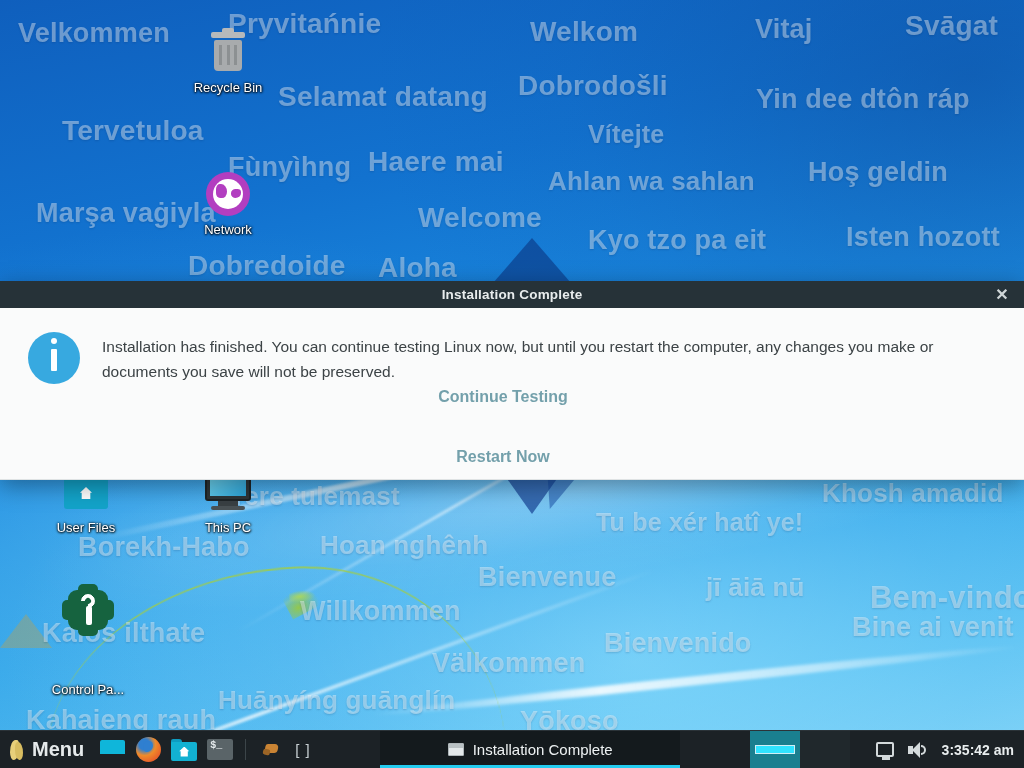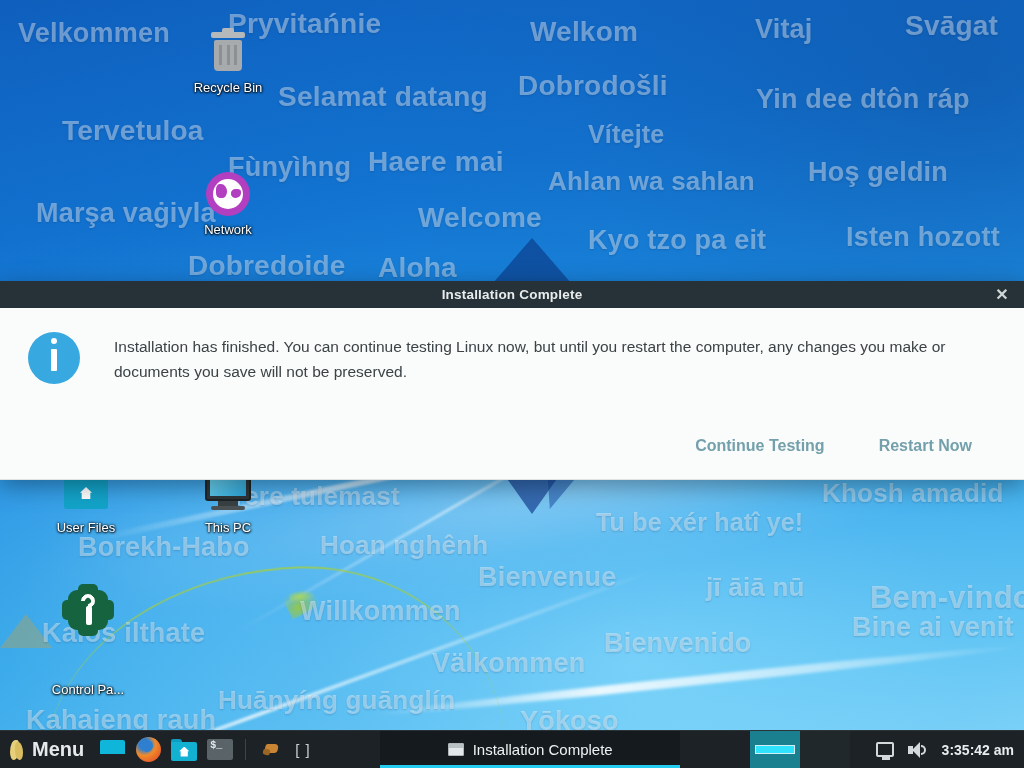--- a/index.html
+++ b/index.html
@@ -243,21 +243,21 @@
     color: #cfd6d8; font-size: 16px; font-weight: bold; cursor: pointer;
     line-height: 1;
   }
   #dlg-body {
     background: #fafbfb;
     height: 172px;
     padding: 24px 24px 0 24px;
     display: flex; flex-direction: column;
     border-bottom: 1px solid #dfe3e4;
   }
-  #dlg-content { display: flex; gap: 34px; }
+  #dlg-content { display: flex; gap: 22px; }
   #dlg-icon {
     flex: 0 0 auto; width: 52px; height: 52px; border-radius: 50%;
     background: #37a9e0;
     display:flex; align-items:center; justify-content:center;
     margin-left: 4px;
   }
   #dlg-icon .bar {
     width: 6px; height: 22px; background:#fff; border-radius:1px;
     position:relative; margin-top:4px;
   }
@@ -266,20 +266,21 @@
     background:#fff; border-radius:50%;
   }
   #dlg-message {
     color: #3c4346; font-size: 15.5px; line-height: 1.62;
     padding-top: 2px; max-width: 870px;
   }
   #dlg-actions {
     margin-top: auto; margin-bottom: 20px;
     display: flex; justify-content: flex-end; gap: 34px;
     padding-right: 18px;
+    flex-direction: column;
   }
   .dlg-btn {
     background: transparent; border: none;
     color: #73a0ab; font-size: 16px; font-weight: bold;
     font-family: "Liberation Sans", sans-serif;
     cursor: pointer; padding: 4px 10px;
   }
 
   
   #taskbar {

